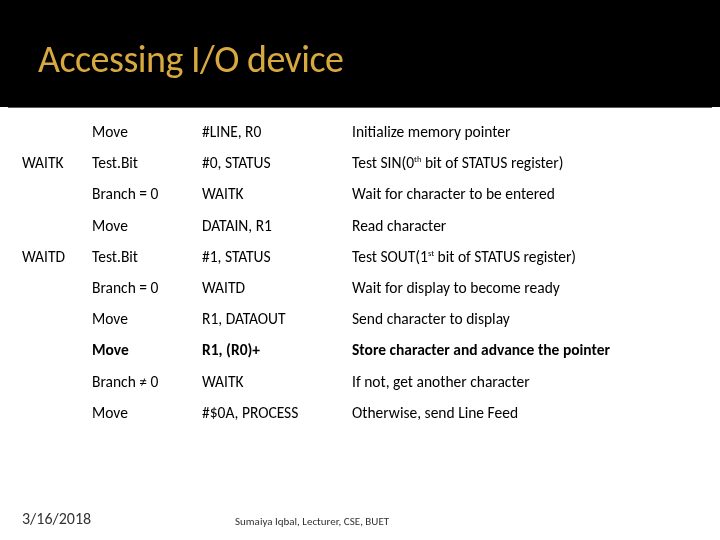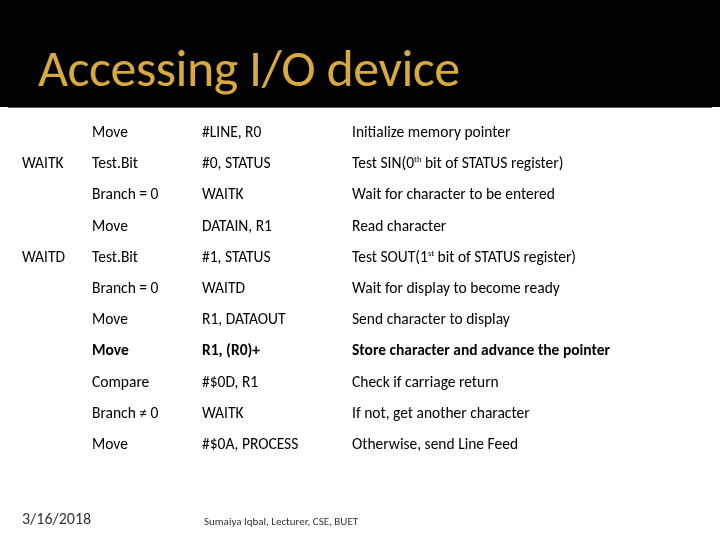--- a/index.html
+++ b/index.html
@@ -12,21 +12,21 @@
     position: relative;
   }
   .header {
     background: #000;
     width: 720px;
     height: 107px;
     position: relative;
   }
   .title {
     color: #d8a93e;
-    font-size: 52px;
+    font-size: 38px;
     font-weight: 400;
     position: absolute;
     left: 38px;
     top: 36px;
     letter-spacing: -0.5px;
   }
   .hr {
     position: absolute;
     left: 8px;
     top: 107px;
@@ -55,21 +55,21 @@
   sup { font-size: 0.55em; vertical-align: super; line-height: 0; }
   .footer-date {
     position: absolute;
     left: 22px;
     bottom: 12px;
     font-size: 16px;
     color: #333;
   }
   .footer-credit {
     position: absolute;
-    left: 204px;
+    left: 235px;
     bottom: 12px;
     font-size: 11px;
     color: #333;
   }
 </style>
 </head>
 <body>
 
 <div class="header">
   <div class="title">Accessing I/O device</div>
@@ -121,26 +121,20 @@
         <td class="cmt">Send character to display</td>
       </tr>
       <tr class="bold">
         <td class="lbl"></td>
         <td class="op">Move</td>
         <td class="args">R1, (R0)+</td>
         <td class="cmt">Store character and advance the pointer</td>
       </tr>
       <tr>
         <td class="lbl"></td>
-        <td class="op">Compare</td>
-        <td class="args">#$0D, R1</td>
-        <td class="cmt">Check if carriage return</td>
-      </tr>
-      <tr>
-        <td class="lbl"></td>
         <td class="op">Branch ≠ 0</td>
         <td class="args">WAITK</td>
         <td class="cmt">If not, get another character</td>
       </tr>
       <tr>
         <td class="lbl"></td>
         <td class="op">Move</td>
         <td class="args">#$0A, PROCESS</td>
         <td class="cmt">Otherwise, send Line Feed</td>
       </tr>

